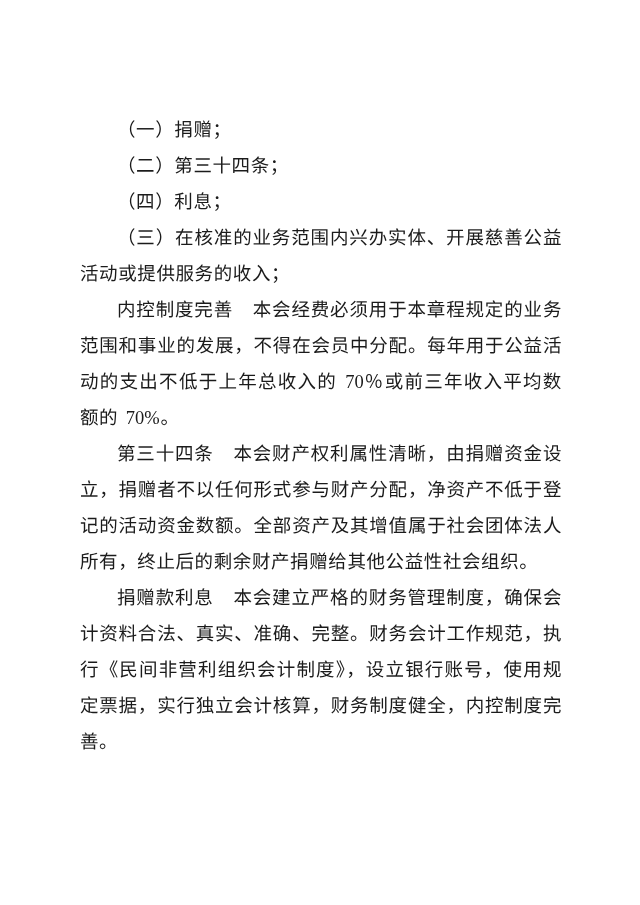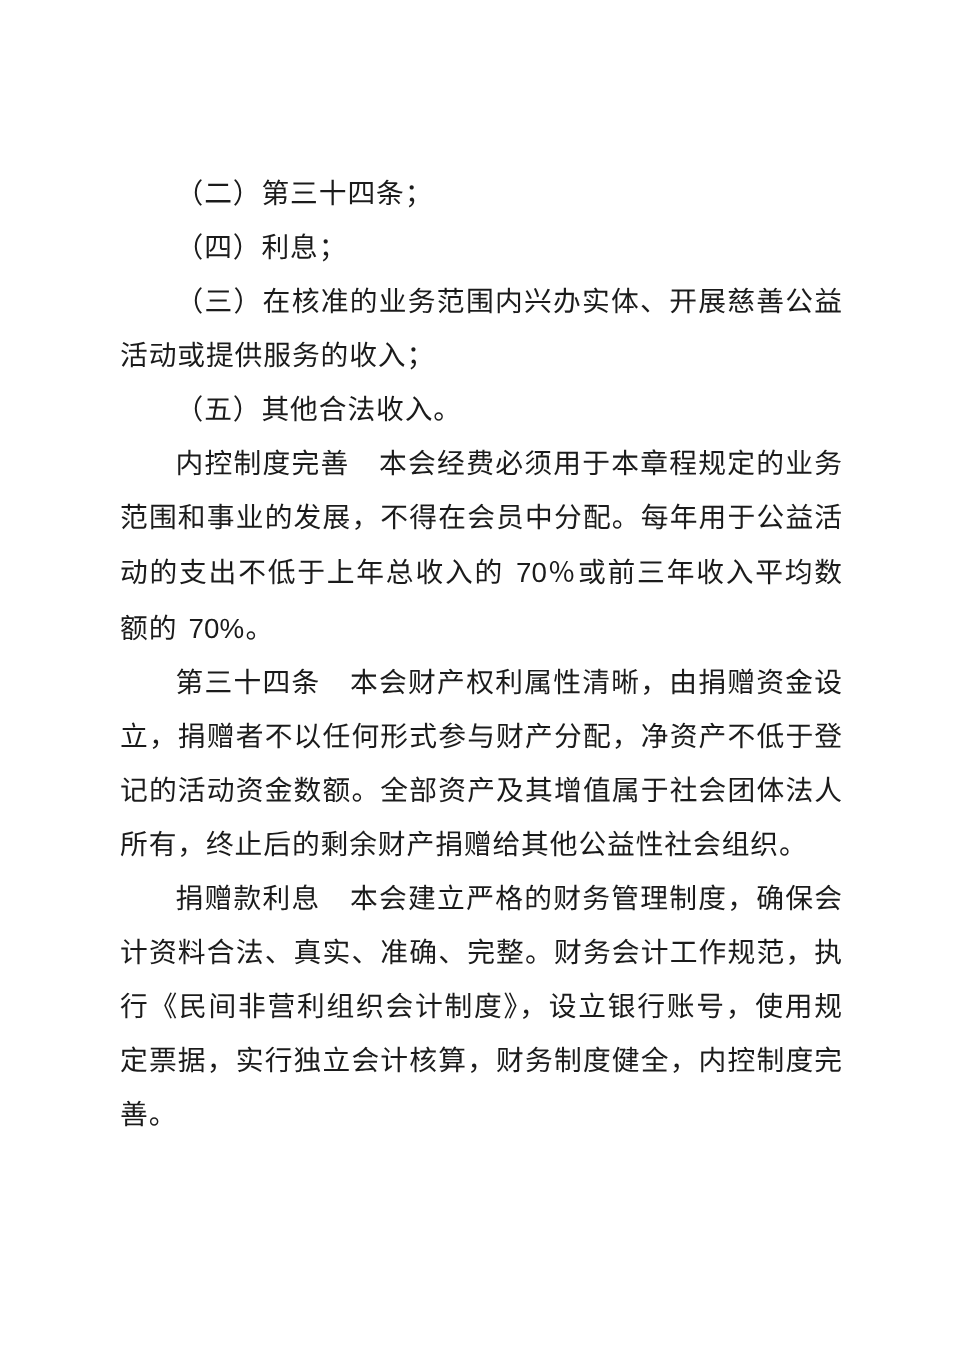--- a/index.html
+++ b/index.html
@@ -50,39 +50,39 @@
   }
 
   
   .art-gap {
     display: inline-block;
     width: 1.05em;
   }
 
   
   .num {
-    font-family: Liberation Sans, sans-serif;
+    font-family: Liberation Serif, serif;
     letter-spacing: 0;
     padding: 0 1px;
   }
 </style>
 </head>
 <body>
 
 <div class="page">
   <div class="text-block">
 
+    <p class="para indent">（一）捐赠；</p>
 
     <p class="para indent">（二）第三十四条；</p>
 
     <p class="para indent">（四）利息；</p>
 
     <p class="para indent">（三）在核准的业务范围内兴办实体、开展慈善公益活动或提供服务的收入；</p>
 
-    <p class="para indent">（五）其他合法收入。</p>
 
 
     <p class="para indent">
       <span>内控制度完善</span><span class="art-gap"></span><span>本会经费必须用于本章程规定的业务范围和事业的发展，不得在会员中分配。每年用于公益活动的支出不低于上年总收入的 </span><span class="num">70％</span><span>或前三年收入平均数额的 </span><span class="num">70%</span><span>。</span>
     </p>
 
     <p class="para indent">
       <span>第三十四条</span><span class="art-gap"></span><span>本会财产权利属性清晰，由捐赠资金设立，捐赠者不以任何形式参与财产分配，净资产不低于登记的活动资金数额。全部资产及其增值属于社会团体法人所有，终止后的剩余财产捐赠给其他公益性社会组织。</span>
     </p>
 

